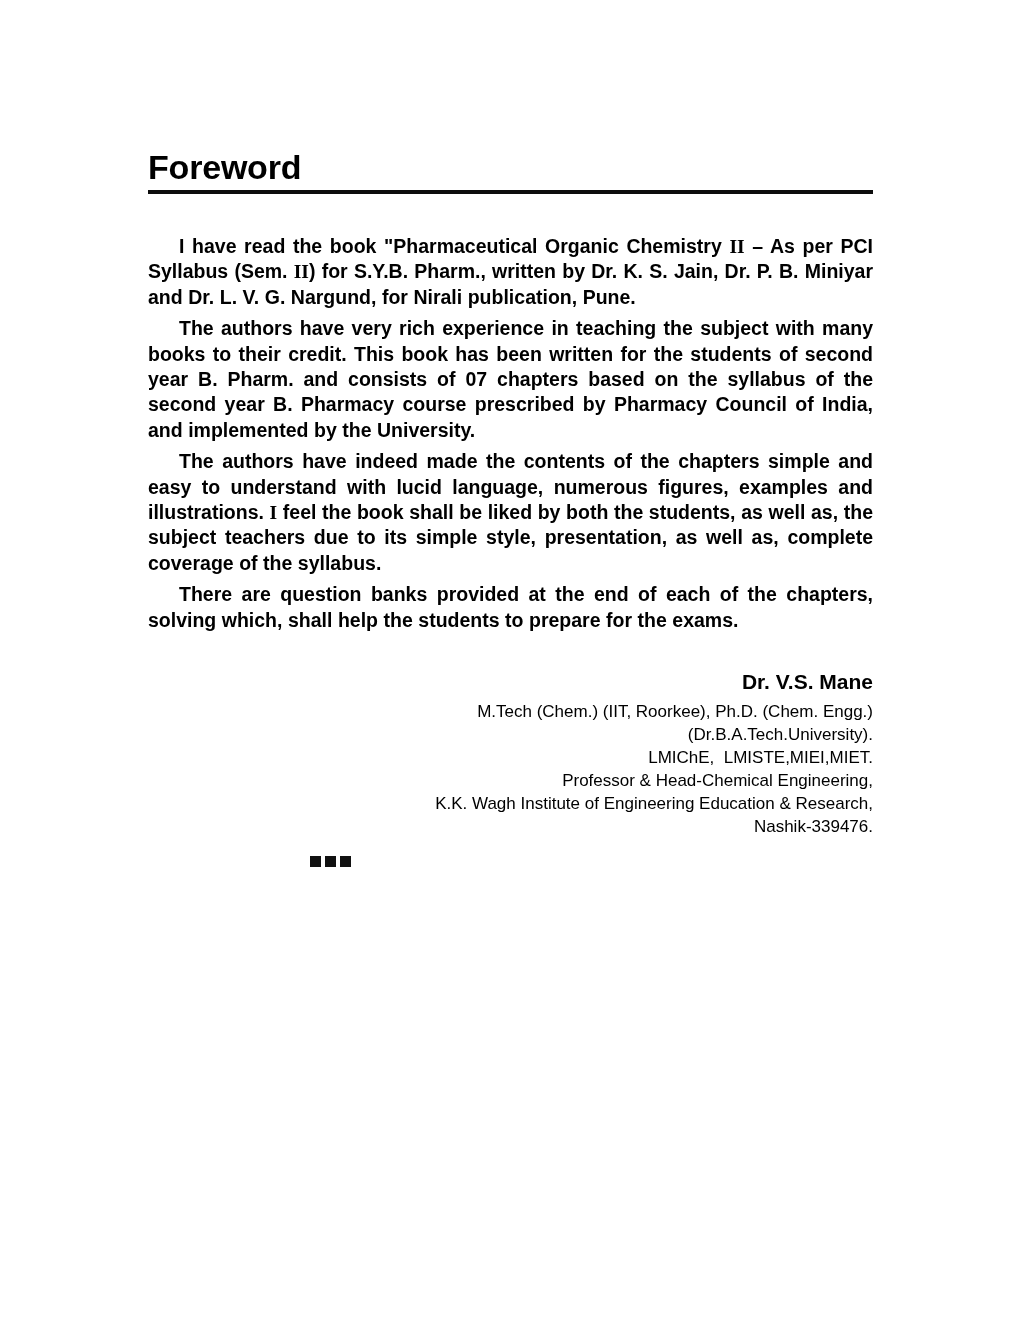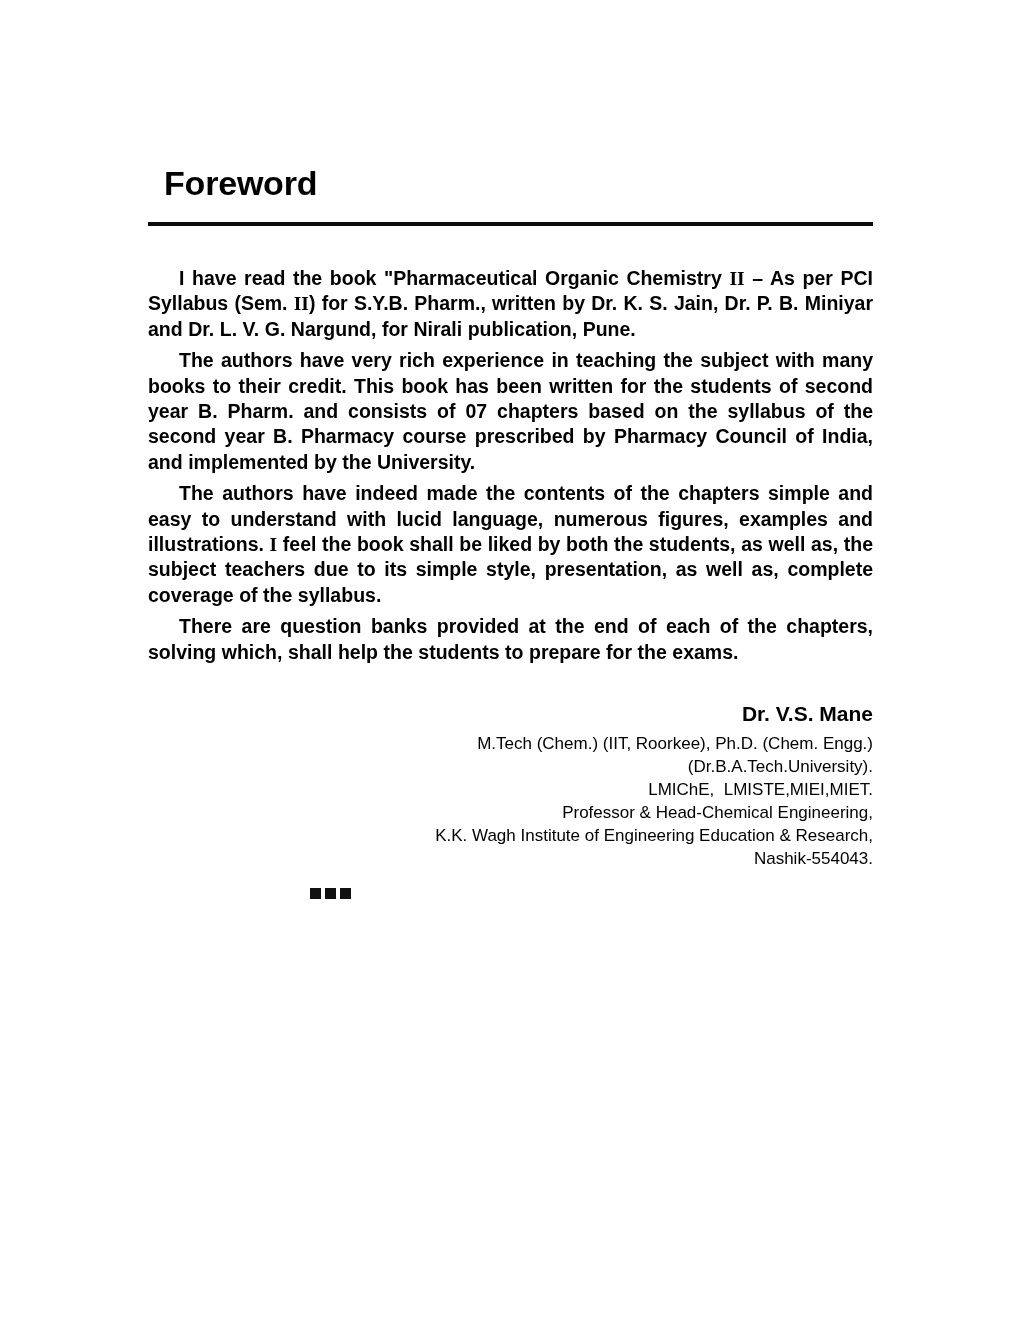--- a/index.html
+++ b/index.html
@@ -32,21 +32,21 @@
     top: 150px;
     width: 725px;
   }
 
   
   .page-title {
     font-size: 34px;
     font-weight: bold;
     line-height: 1.0;
     letter-spacing: -0.2px;
-    margin: 16px;
+    margin: 0;
     padding: 0 0 6px 0;
   }
   .title-rule {
     width: 725px;
     height: 4px;
     background: #0d0d0d;
     margin: 0 0 0 0;
   }
 
   
@@ -122,19 +122,19 @@
       <p class="para">There are question banks provided at the end of each of the chapters, solving which, shall help the students to prepare for the exams.</p>
     </div>
 
     <div class="signature">
       <div class="sig-name">Dr. V.S. Mane</div>
       <div class="sig-line">M.Tech (Chem.) (IIT, Roorkee), Ph.D. (Chem. Engg.)</div>
       <div class="sig-line">(Dr.B.A.Tech.University).</div>
       <div class="sig-line">LMIChE,  LMISTE,MIEI,MIET.</div>
       <div class="sig-line">Professor &amp; Head-Chemical Engineering,</div>
       <div class="sig-line">K.K. Wagh Institute of Engineering Education &amp; Research,</div>
-      <div class="sig-line">Nashik-554043.</div>
+      <div class="sig-line">Nashik-339476.</div>
     </div>
 
     <div class="ornament"><span class="sq"></span><span class="sq"></span><span class="sq"></span></div>
 
   </div>
 </div>
 
 </body></html>

